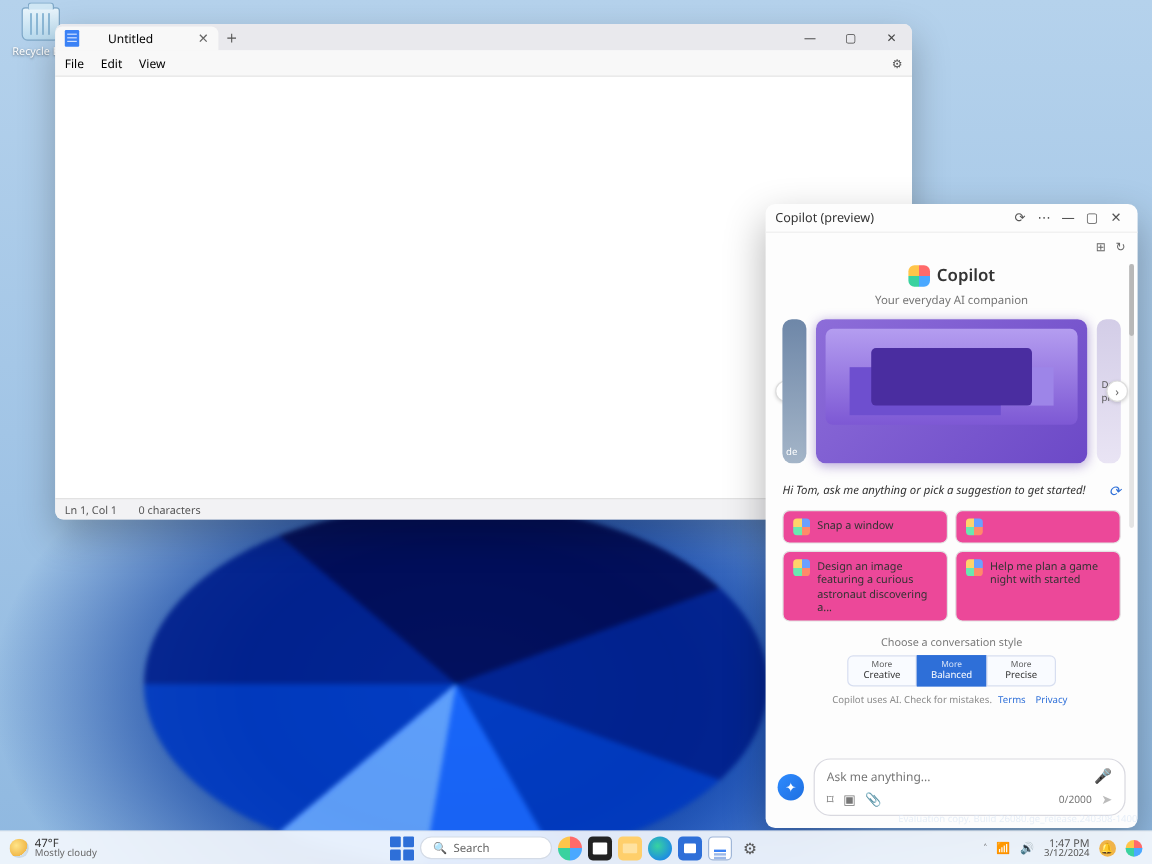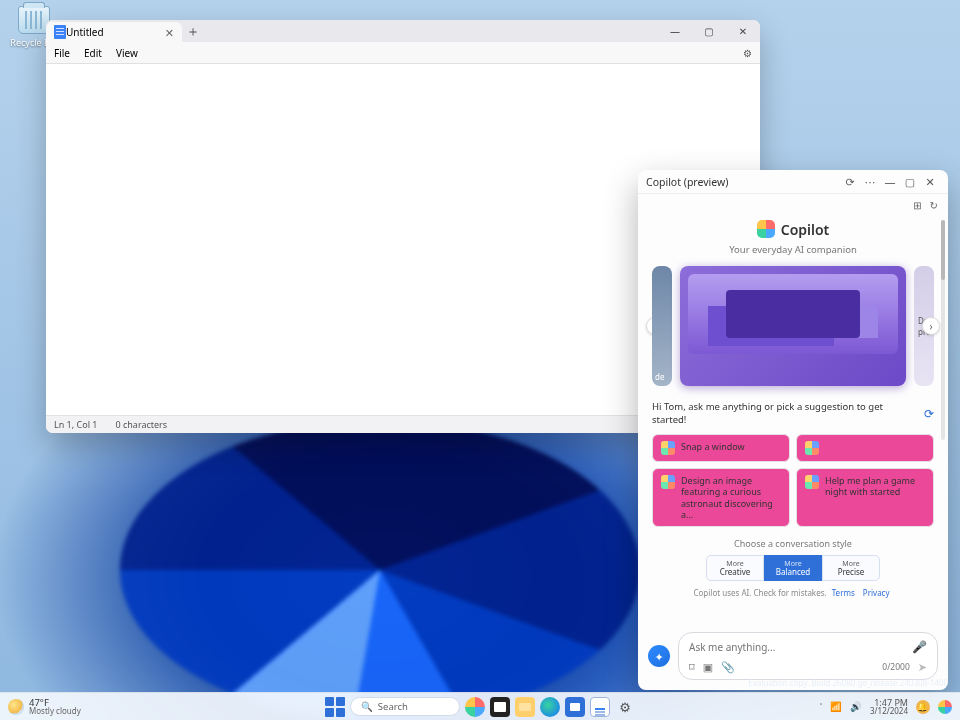--- a/index.html
+++ b/index.html
@@ -32,21 +32,21 @@
     background:linear-gradient(180deg,#e8f4fb,#b9dbef); border:1px solid #7fa8c8; border-radius:3px 3px 5px 5px; position:relative;}
   .desktop-icon .bin::before{content:""; position:absolute; top:-5px; left:4px; right:4px; height:5px;
     background:#cfe6f4; border:1px solid #7fa8c8; border-bottom:none; border-radius:3px 3px 0 0;}
   .desktop-icon .bin::after{content:""; position:absolute; left:6px; right:6px; top:4px; bottom:4px;
     background:repeating-linear-gradient(90deg,#8cb8d6 0 2px,transparent 2px 5px);}
 
   
   .notepad { position:absolute; left:46px; top:20px; width:714px; height:413px;
     background:#f8f8f8; border-radius:7px; box-shadow:0 12px 30px rgba(0,0,0,.25); display:flex; flex-direction:column; overflow:hidden;}
   .np-titlebar { height:22px; display:flex; align-items:stretch; background:#e9e9ed;}
-  .np-tab { display:flex; align-items:center; gap:0; padding:0 8px; font-size:10px; background:#f8f8f8; border-radius:6px 6px 0 0; margin-top:2px; margin-left:0; width:136px; position:relative;}
+  .np-tab { display:flex; align-items:center; gap:24px; padding:0 8px; font-size:10px; background:#f8f8f8; border-radius:6px 6px 0 0; margin-top:2px; margin-left:0; width:136px; position:relative;}
   .np-tab .doc-icon{width:12px;height:14px;background:#3b82f6;border-radius:1px;position:relative;}
   .np-tab .doc-icon::after{content:"";position:absolute;left:2px;right:2px;top:3px;height:1px;background:#cfe0ff;box-shadow:0 3px 0 #cfe0ff,0 6px 0 #cfe0ff;}
   .np-tab .x{margin-left:auto;font-size:11px;color:#666;cursor:pointer;}
   .np-newtab{width:22px;display:flex;align-items:center;justify-content:center;color:#555;font-size:14px;cursor:pointer;}
   .np-winbtns{margin-left:auto; display:flex;}
   .np-winbtns div{width:34px;display:flex;align-items:center;justify-content:center;color:#444;font-size:10px;cursor:pointer;}
   .np-menu{height:22px;display:flex;align-items:center;gap:14px;padding:0 8px;font-size:10px;background:#f8f8f8;border-bottom:1px solid #e0e0e0;}
   .np-menu span{cursor:pointer;}
   .np-menu .gear{margin-left:auto;color:#555;}
   .np-body{flex:1;background:#fff;}
@@ -58,38 +58,38 @@
   .copilot{position:absolute; right:12px; top:170px; width:310px; height:520px;
     background:#fdfdfd; border-radius:8px; box-shadow:0 14px 34px rgba(0,0,0,.3); display:flex; flex-direction:column; font-size:10px; color:#333;}
   .cp-title{height:24px;display:flex;align-items:center;padding:0 8px;font-size:10.5px;border-bottom:1px solid #eee;}
   .cp-title .gap{flex:1;}
   .cp-title .tbtn{width:20px;text-align:center;color:#555;cursor:pointer;font-size:11px;}
   .cp-tools{height:22px;display:flex;justify-content:flex-end;align-items:center;gap:8px;padding:0 10px;color:#666;}
   .cp-tools span{cursor:pointer;}
   .cp-content{flex:1;overflow:hidden;padding:0 14px 6px;position:relative;}
   .cp-scroll{position:absolute;right:3px;top:4px;width:4px;height:220px;background:#e4e4e4;border-radius:2px;}
   .cp-scroll::after{content:"";position:absolute;left:0;right:0;top:0;height:60px;background:#b8b8b8;border-radius:2px;}
-  .cp-logo{display:flex;align-items:flex-start;justify-content:center;gap:6px;margin-top:4px;}
+  .cp-logo{display:flex;align-items:center;justify-content:center;gap:6px;margin-top:4px;}
   .cp-logo .mark{width:18px;height:18px;border-radius:5px;
     background:conic-gradient(#ff6a6a 0 25%,#4aa8ff 25% 50%,#3ad29f 50% 75%,#ffc54a 75% 100%);}
   .cp-logo .word{font-size:14px;font-weight:600;color:#333;}
   .cp-sub{text-align:center;color:#767676;font-size:9.5px;margin:4px 0 10px;}
   .carousel{position:relative;height:120px;display:flex;align-items:stretch;gap:8px;}
   .car-btn{position:absolute;top:50%;transform:translateY(-50%);width:18px;height:18px;border-radius:50%;background:#fff;border:1px solid #ddd;display:flex;align-items:center;justify-content:center;color:#666;cursor:pointer;font-size:10px;box-shadow:0 1px 3px rgba(0,0,0,.15);} 
   .car-left{left:-6px;} .car-right{right:-6px;}
   .card{flex:0 0 auto;border-radius:8px;overflow:hidden;position:relative;background:#eee;}
   .card.side{width:20px;} .card.side.l{background:linear-gradient(180deg,#6e87a8,#a4b5c8);} .card.side.r{background:linear-gradient(180deg,#d3cde7,#e9e4f4);display:flex;align-items:center;padding:4px;font-size:8px;color:#555;}
   .card.main{flex:1;background:linear-gradient(135deg,#8d6dd9,#6c49c7);box-shadow:0 2px 10px rgba(80,40,160,.4);} 
   .card.main .art{position:absolute;inset:8px 8px 32px;border-radius:6px;background:
      linear-gradient(180deg,#b49df0,#7d58d4);}
   .card.main .art::after{content:"";position:absolute;left:18%;right:18%;top:20%;bottom:20%;
      background:#4a2da0;border-radius:4px;box-shadow:-22px 12px 0 -4px #6e4fcf, 26px 8px 0 -8px #9d85e8;}
   .card.main .cap{position:absolute;left:6px;right:6px;bottom:6px;background:rgba(255,255,255,.92);border-radius:6px;padding:5px 7px;font-size:8.5px;line-height:1.25;color:#444;}
   .side.l .peek{position:absolute;bottom:4px;left:3px;font-size:8px;color:#fff;}
-  .greet{margin:14px 0 8px;font-size:9.5px;color:#333;display:flex;align-items:center;gap:6px;}
+  .greet{margin:14px 0 8px;font-size:9.5px;color:#333;display:flex;align-items:center;gap:6px;font-style:italic;}
   .greet .refresh{margin-left:auto;color:#2e6fd8;cursor:pointer;font-size:12px;}
   .sug-grid{display:grid;grid-template-columns:1fr 1fr;gap:6px;}
   .sug{border:1px solid #e2e2e2;border-radius:6px;padding:6px 8px;display:flex;gap:6px;align-items:flex-start;font-size:9px;line-height:1.25;cursor:pointer;background:#ec4899;}
   .sug .ic{width:14px;height:14px;flex:0 0 14px;border-radius:3px;
     background:conic-gradient(#6aa0ff 0 25%,#ff8a6a 25% 50%,#6ae8b0 50% 75%,#ffd36a 75% 100%);}
   .style-lbl{text-align:center;color:#7a7a7a;font-size:9px;margin:10px 0 5px;}
   .styles{display:flex;justify-content:center;gap:0;}
   .styles .opt{width:58px;text-align:center;border:1px solid #d7def0;padding:4px 0;font-size:8px;line-height:1.1;background:#f9fbff;cursor:pointer;}
   .styles .opt:first-child{border-radius:5px 0 0 5px;}
   .styles .opt:last-child{border-radius:0 5px 5px 0;}

